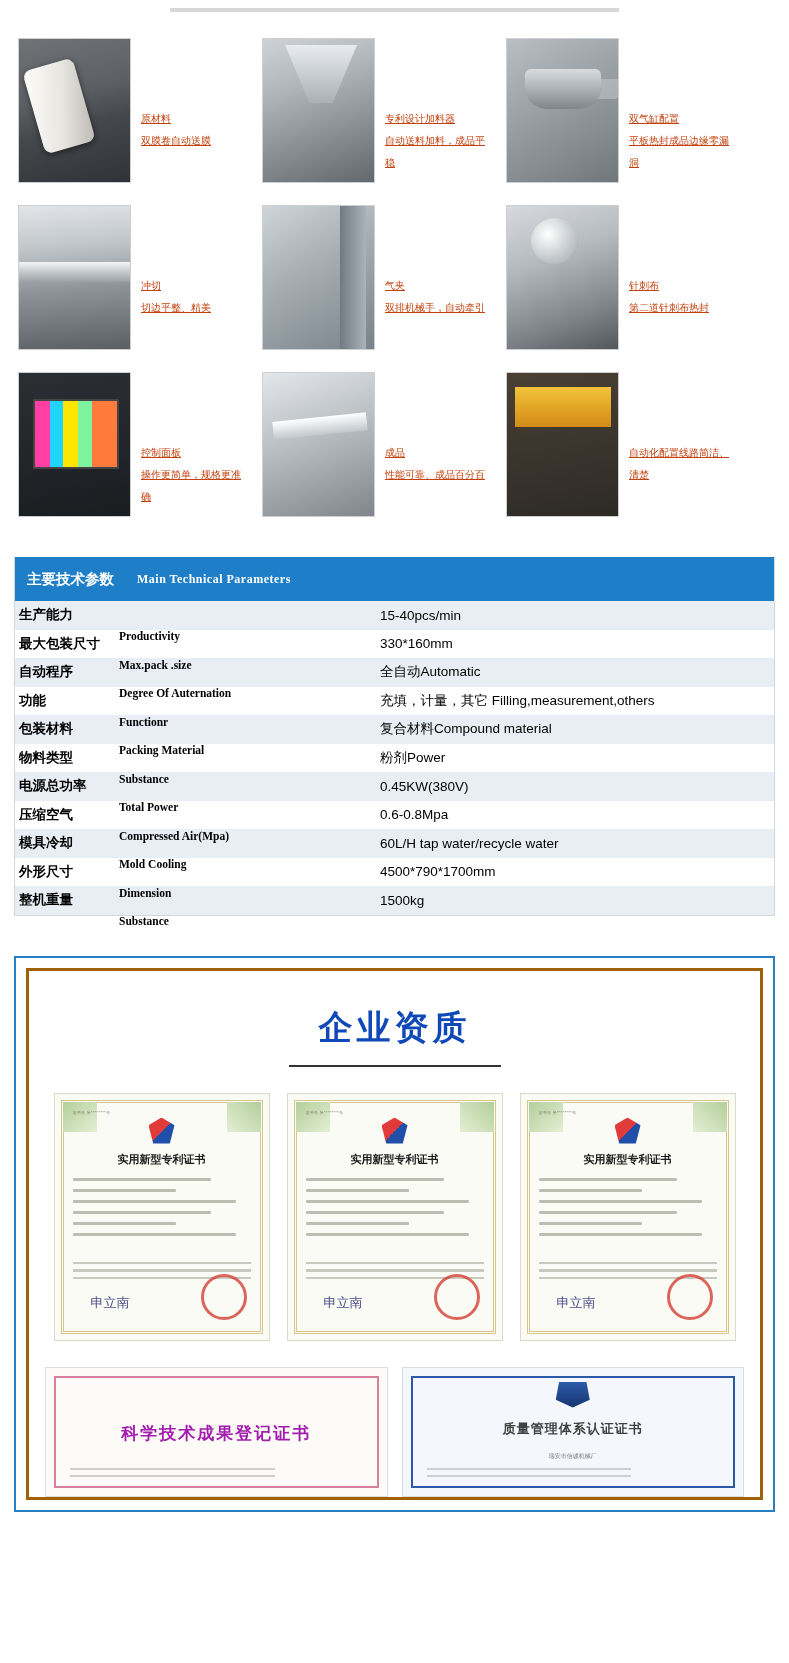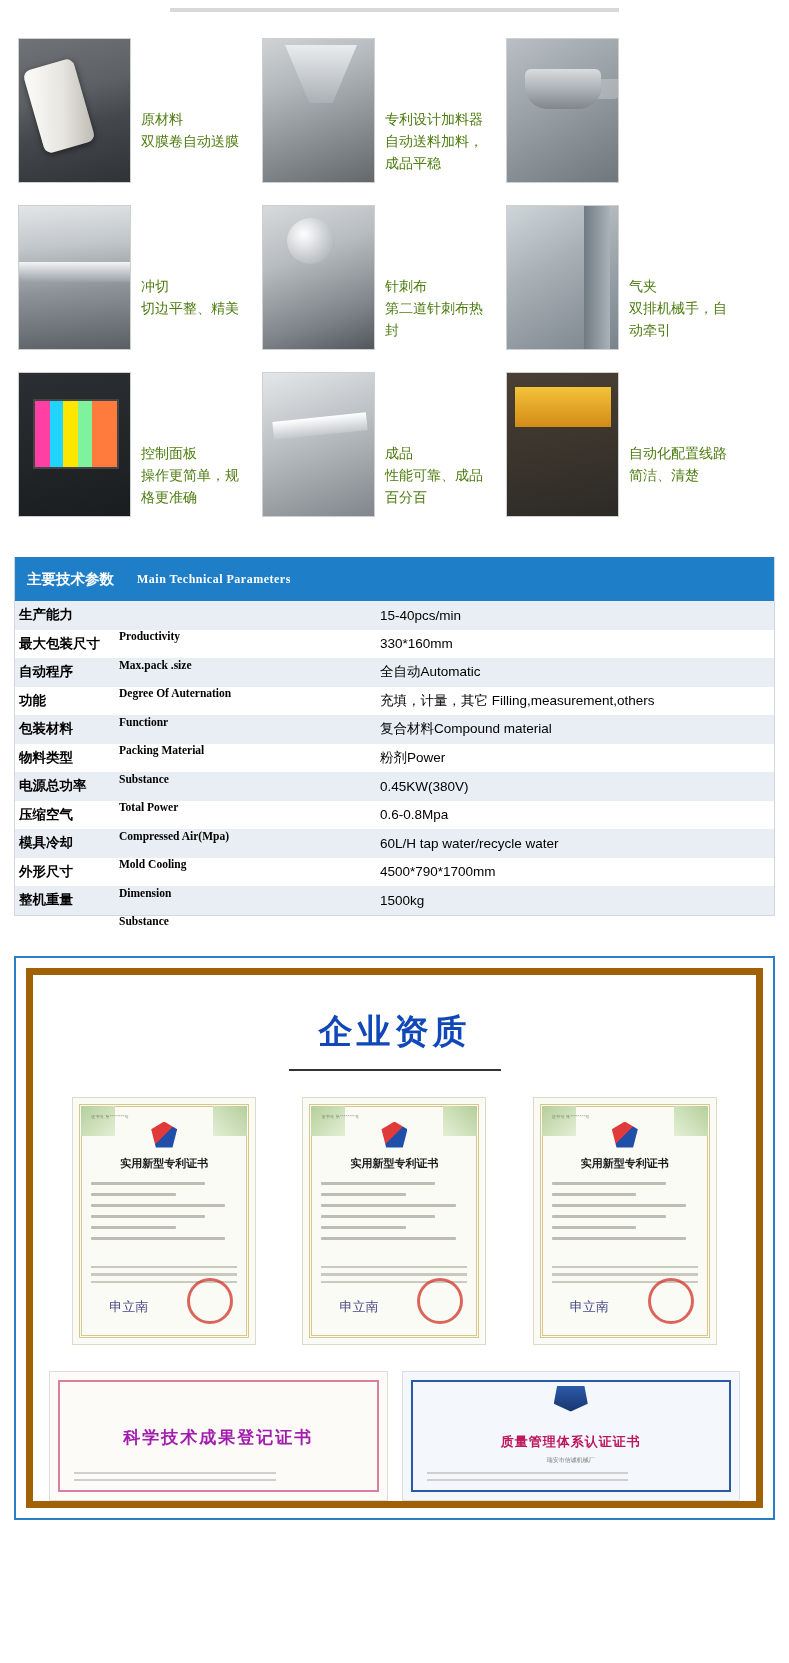--- a/index.html
+++ b/index.html
@@ -46,24 +46,25 @@
     width: 113px;
     height: 145px;
     flex: 0 0 113px;
     border: 1px solid #cfcfcf;
     position: relative;
     overflow: hidden;
     background: #9aa0a4;
   }
   .feat-text {
     padding-left: 10px;
-    font-size: 14px;
+    font-size: 10px;
     line-height: 22px;
-    color: #4d7c0f;
+    color: #c2410c;
     padding-top: 70px;
+    text-decoration: underline;
   }
   .feat-title { white-space: nowrap; }
   .feat-desc { }
 
   
   .ph {
     position: absolute;
     inset: 0;
   }
   .ph1 { background:
@@ -182,21 +183,21 @@
   }
 
   
   .quals {
     margin: 40px 14px 0 14px;
     border: 2px solid #2a7fc4;
     padding: 10px;
     background: #fff;
   }
   .quals-inner {
-    border: 7px solid #a16207;
+    border: 3px solid #a16207;
     padding: 20px 16px 0 16px;
   }
   .quals-title {
     text-align: center;
     font-size: 34px;
     color: #1148b8;
     font-weight: bold;
     letter-spacing: 4px;
     margin: 14px 0 4px 0;
     font-family: "DejaVu Sans", sans-serif;
@@ -206,21 +207,21 @@
     height: 2px;
     background: #333;
     margin: 14px auto 26px auto;
   }
   .cert-row {
     display: flex;
     justify-content: space-around;
     margin-bottom: 26px;
   }
   .cert {
-    width: 184px;
+    width: 216px;
     height: 248px;
     background: #fbfbf5;
     border: 1px solid #ddd9c8;
     position: relative;
     padding: 12px 10px;
     overflow: hidden;
   }
   .cert .frame {
     position: absolute; inset: 6px;
     border: 3px double #d8c68a;
@@ -286,21 +287,21 @@
   }
   .cert-wide .wframe {
     position: absolute; inset: 8px; border: 2px solid #d77fa0;
   }
   .cert-wide .wtitle {
     position: absolute; left: 0; right: 0; top: 54px; text-align: center;
     font-size: 17px; font-weight: bold; color: #a21caf; letter-spacing: 2px;
   }
   .cert-wide.blue { background: #f4f8fd; }
   .cert-wide.blue .wframe { border-color: #2b59a6; }
-  .cert-wide.blue .wtitle { color: #be185d; font-size: 13px; letter-spacing: 1px; top: 61px; }
+  .cert-wide.blue .wtitle { color: #404040; font-size: 13px; letter-spacing: 1px; top: 52px; }
   .cert-wide .badge {
     position: absolute; left: 50%; top: 14px; transform: translateX(-50%);
     width: 34px; height: 26px;
     background: linear-gradient(180deg,#2c5ba8,#17356f);
     clip-path: polygon(10% 0,90% 0,100% 70%,50% 100%,0 70%);
   }
   .cert-wide .sub {
     position: absolute; left: 0; right: 0; top: 84px; text-align: center;
     font-size: 6px; color: #777;
   }
@@ -334,49 +335,53 @@
           </div>
         <div class="feat-text">
           <div class="feat-title">专利设计加料器</div>
           <div class="feat-desc">自动送料加料，成品平稳</div>
         </div>
       </div>
       <div class="feat-cell">
         <div class="feat-photo">
             <span class="ph ph3"></span>
           </div>
+        <div class="feat-text">
+          <div class="feat-title">双气缸配置</div>
+          <div class="feat-desc">平板热封成品边缘零漏洞</div>
+        </div>
       </div>
     </div>
 
     <div class="feat-row">
       <div class="feat-cell">
         <div class="feat-photo">
             <span class="ph ph4"></span>
           </div>
         <div class="feat-text">
           <div class="feat-title">冲切</div>
           <div class="feat-desc">切边平整、精美</div>
         </div>
       </div>
       <div class="feat-cell">
         <div class="feat-photo">
+            <span class="ph ph6"></span>
+          </div>
+        <div class="feat-text">
+          <div class="feat-title">气夹</div>
+          <div class="feat-desc">双排机械手，自动牵引</div>
+        </div>
+      </div>
+      <div class="feat-cell">
+        <div class="feat-photo">
             <span class="ph ph5"></span>
           </div>
         <div class="feat-text">
           <div class="feat-title">针刺布</div>
           <div class="feat-desc">第二道针刺布热封</div>
-        </div>
-      </div>
-      <div class="feat-cell">
-        <div class="feat-photo">
-            <span class="ph ph6"></span>
-          </div>
-        <div class="feat-text">
-          <div class="feat-title">气夹</div>
-          <div class="feat-desc">双排机械手，自动牵引</div>
         </div>
       </div>
     </div>
 
     <div class="feat-row">
       <div class="feat-cell">
         <div class="feat-photo">
             <span class="ph ph7"></span>
           </div>
         <div class="feat-text">

